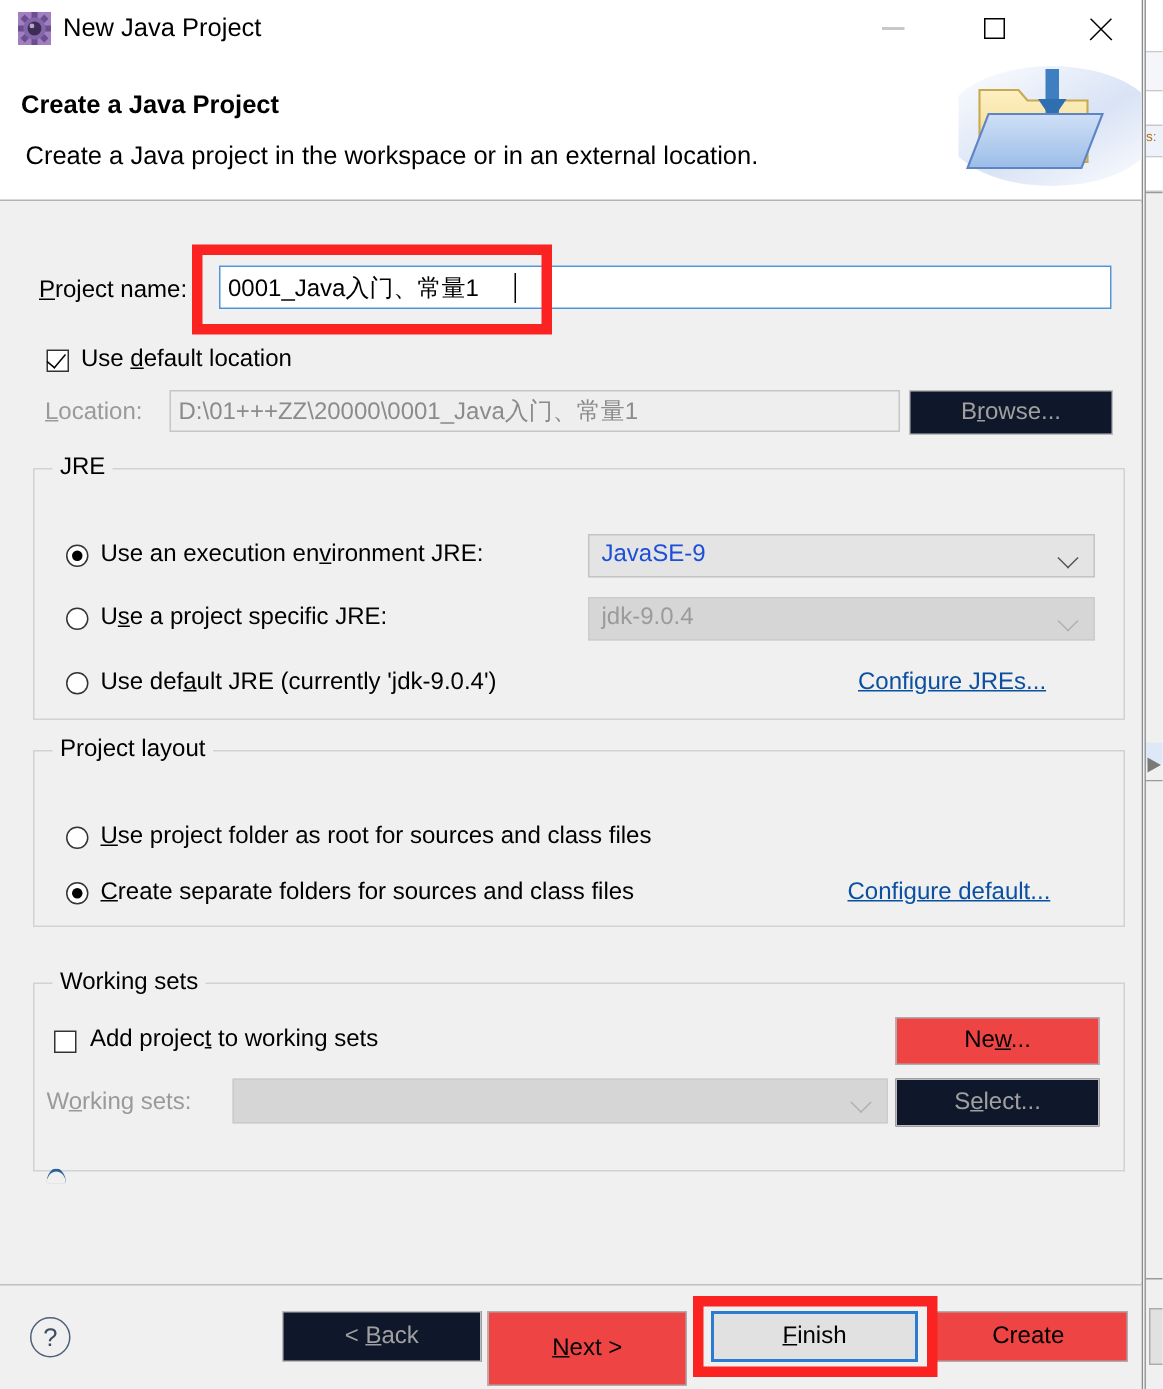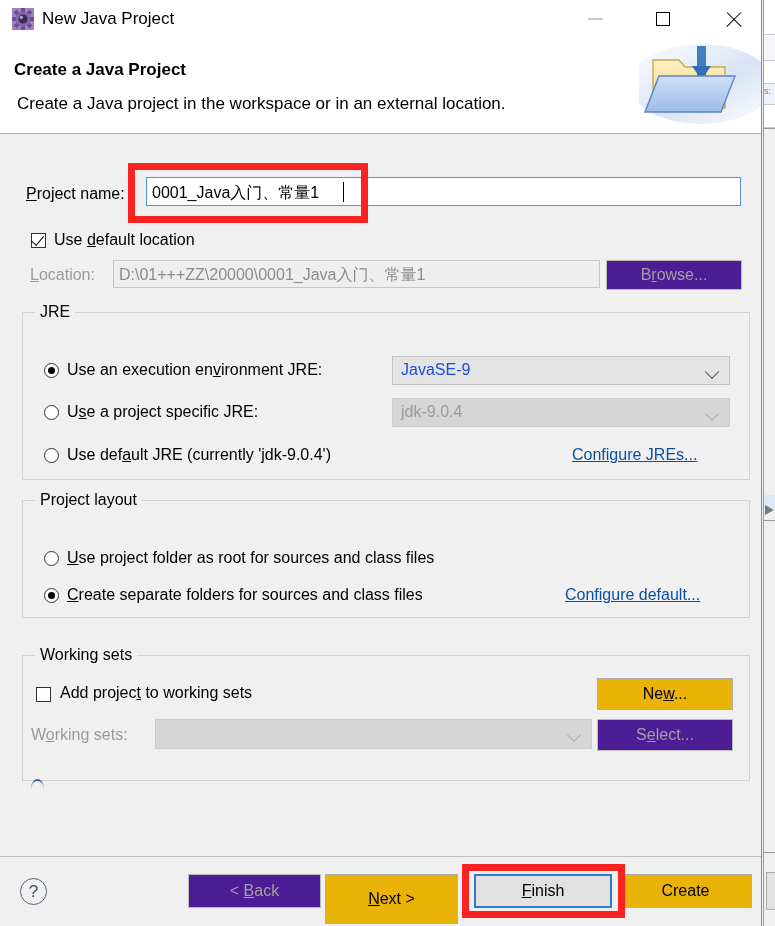--- a/index.html
+++ b/index.html
@@ -166,26 +166,26 @@
   .loc-input {
     position: absolute; left: 113px; top: 260px;
     width: 487px; height: 28px;
     background: #eeeeee;
     border: 1px solid #c6c6c6;
     box-sizing: border-box;
     font-size: 16px; color: #8b8b8b;
     padding: 2px 5px; line-height: 24px;
   }
   .btn {
-    background: #eab308; border: 1px solid #adadad;
+    background: #ef4444; border: 1px solid #adadad;
     box-sizing: border-box; font-size: 16px; color: #000;
     display:flex; align-items:center; justify-content:center;
     position: absolute;
   }
-  .btn.dis { color: #a0a0a0; background: #4c1d95; border-color:#bcbcbc; }
+  .btn.dis { color: #a0a0a0; background: #0f172a; border-color:#bcbcbc; }
   .browse-btn { left: 606px; top: 260px; width: 136px; height: 30px; }
 
   
   .group {
     position: absolute;
     border: 1px solid #d2d2d2;
     box-sizing: border-box;
   }
   .group-title {
     position: absolute; top: -10px; left: 12px;

